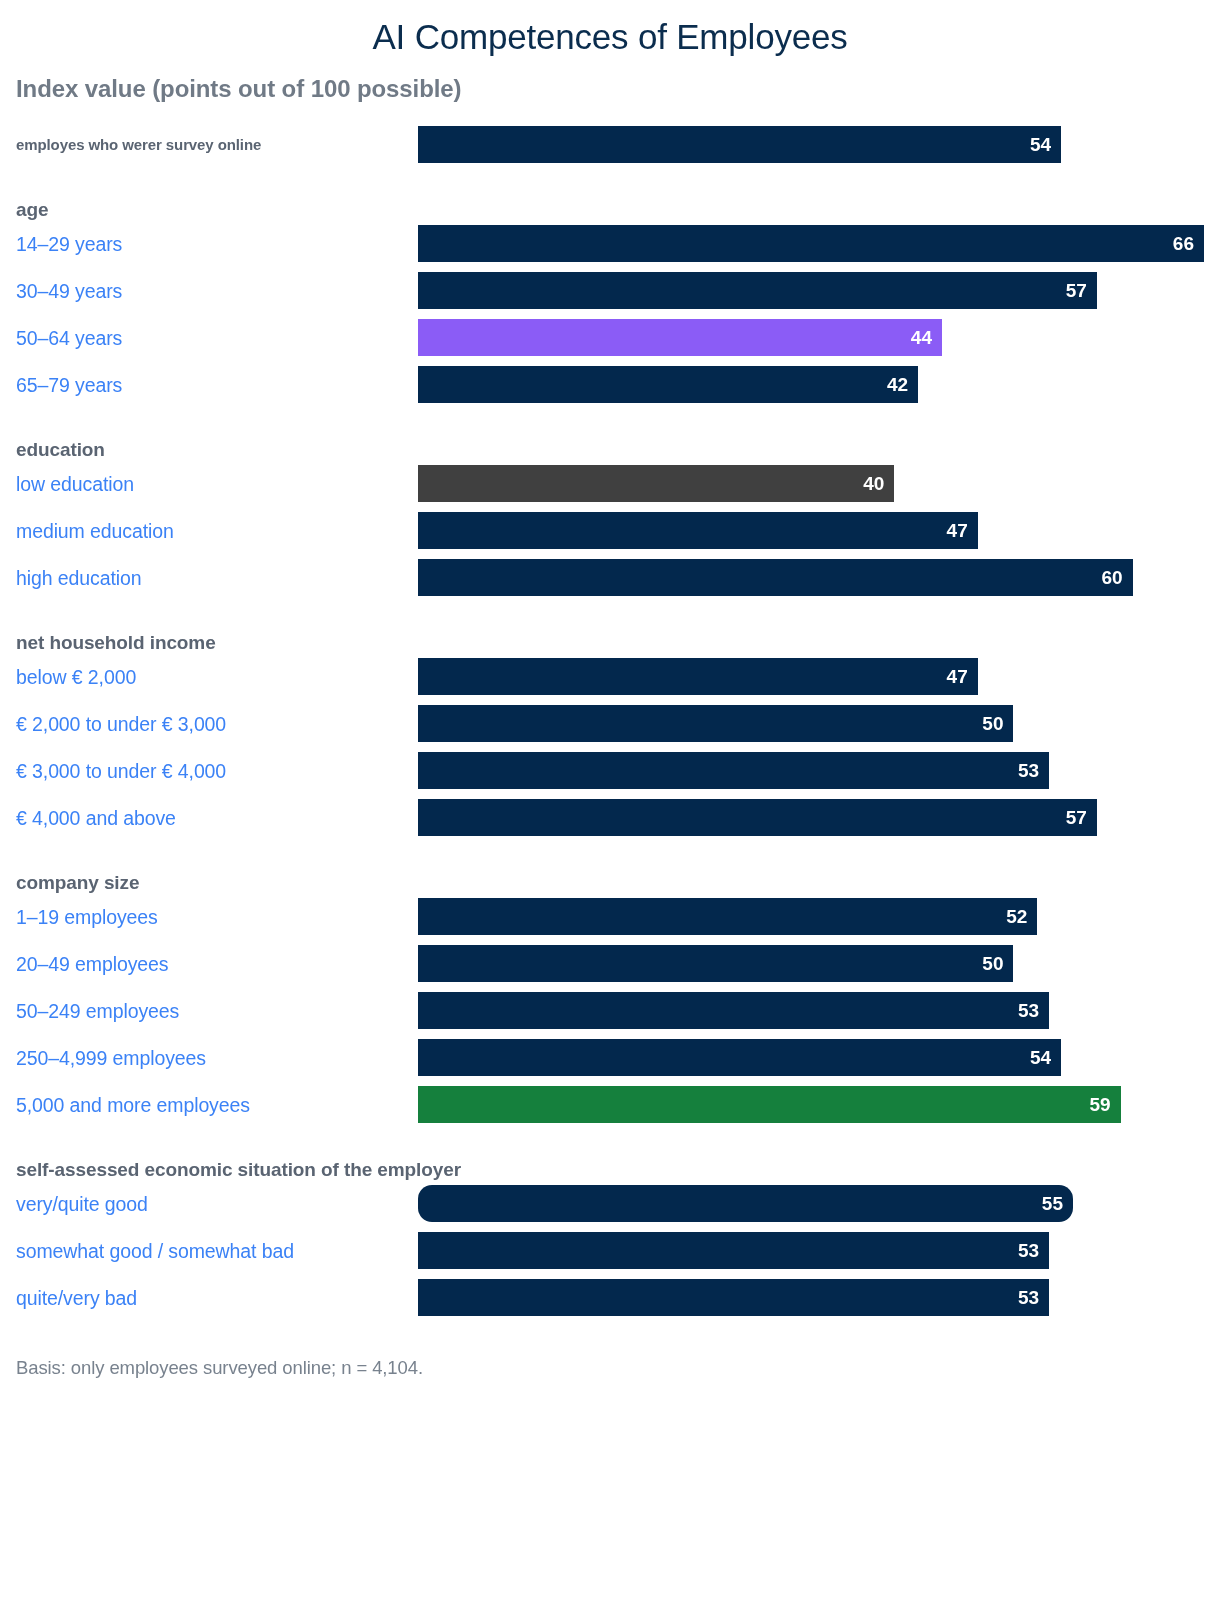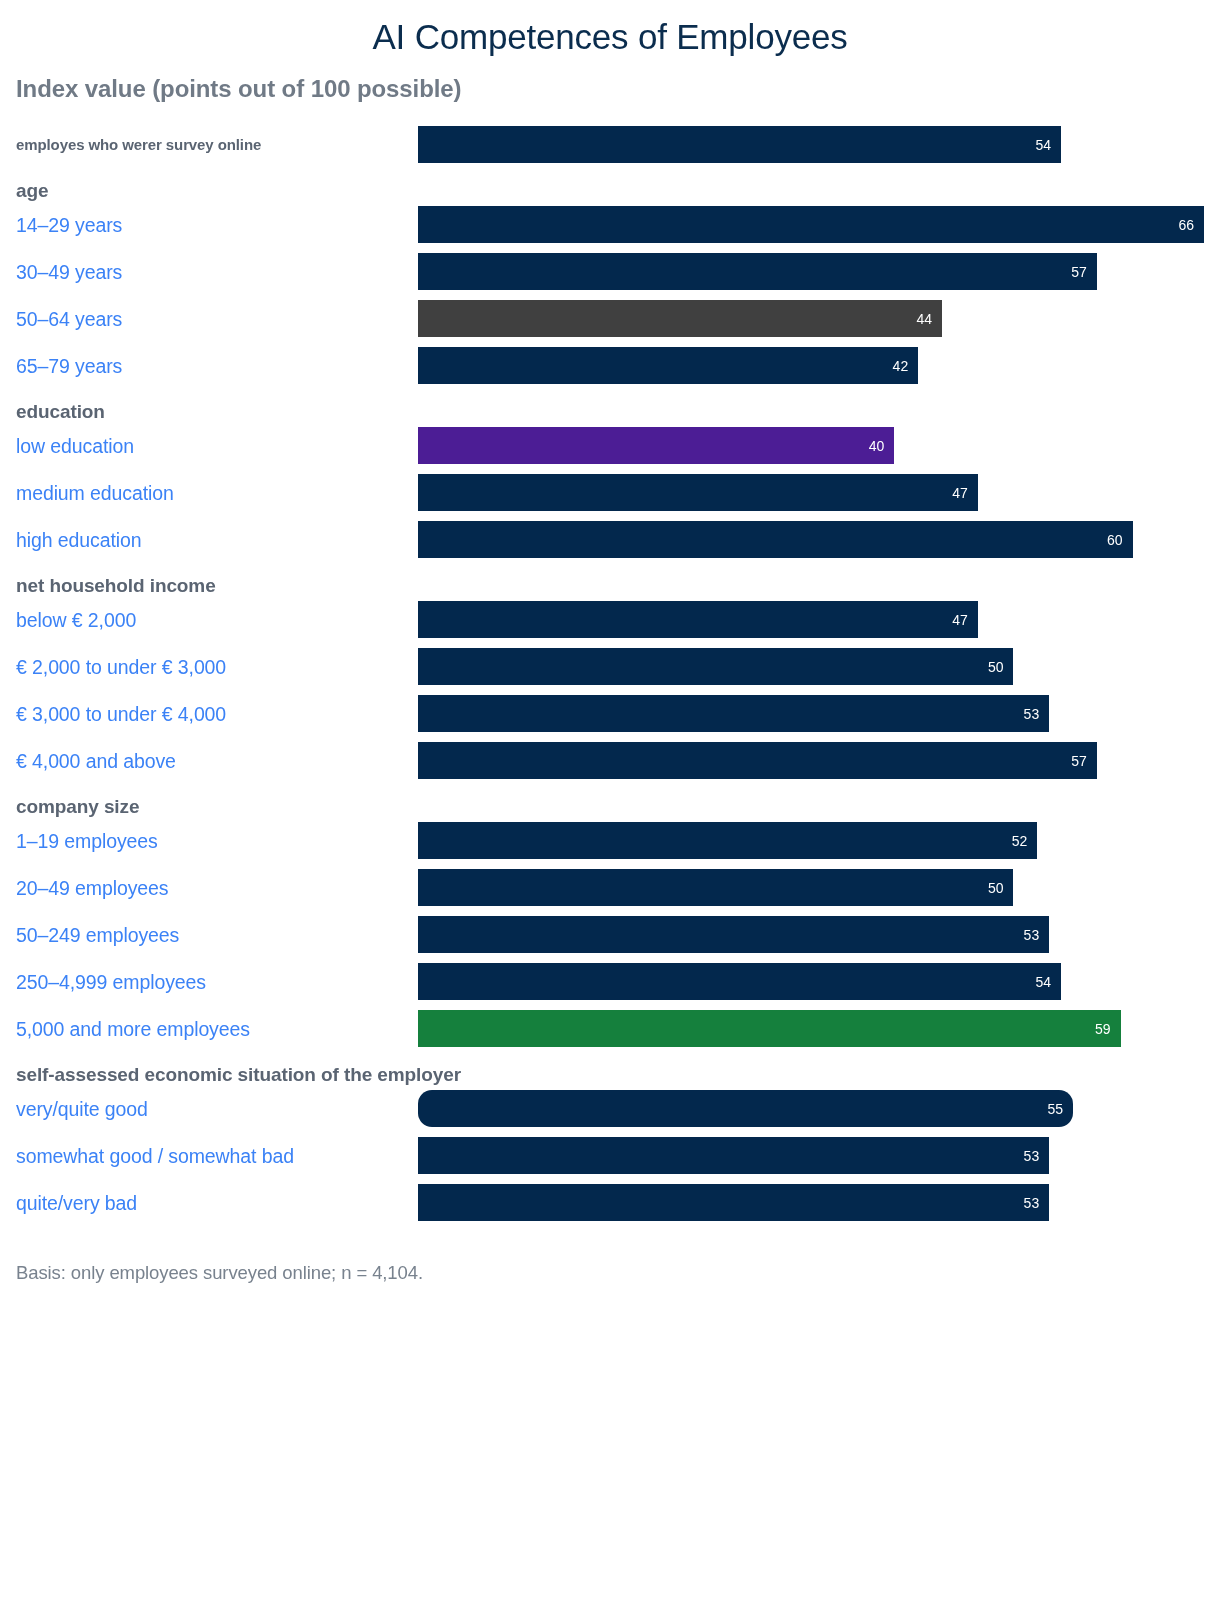--- a/index.html
+++ b/index.html
@@ -41,21 +41,21 @@
     letter-spacing: -0.1px;
   }
   .chart {
     position: relative;
     margin-top: 22px;
   }
   .group {
     margin: 0;
   }
   .group + .group {
-    margin-top: 13px;
+    margin-top: 32px;
   }
   .group-header {
     font-size: 19px;
     line-height: 24px;
     font-weight: 700;
     color: #5a6472;
     letter-spacing: -0.1px;
     height: 30px;
     display: flex;
     align-items: center;
@@ -96,23 +96,23 @@
     height: 37px;
     background: #03284d;
     display: flex;
     align-items: center;
     justify-content: flex-end;
     box-sizing: border-box;
     padding-right: 10px;
   }
   .bar-value {
     color: #ffffff;
-    font-size: 14px;
+    font-size: 19px;
     line-height: 24px;
-    font-weight: 400;
+    font-weight: 700;
     letter-spacing: 0px;
     text-align: center;
   }
   .footnote {
     font-size: 18.5px;
     line-height: 24px;
     color: #78828e;
     letter-spacing: -0.1px;
     margin-top: 40px;
   }
@@ -153,42 +153,42 @@
             <div class="row-label">30–49 years</div>
             <div class="bar-area">
               <div class="bar" style="width: 86.3636%; background: rgb(3, 40, 77);">
                 <span class="bar-value">57</span>
               </div>
             </div>
           </div>
           <div class="row">
             <div class="row-label">50–64 years</div>
             <div class="bar-area">
-              <div class="bar" style="width: 66.6667%; background: #404040;">
+              <div class="bar" style="width: 66.6667%; background: #8b5cf6;">
                 <span class="bar-value">44</span>
               </div>
             </div>
           </div>
           <div class="row">
             <div class="row-label">65–79 years</div>
             <div class="bar-area">
               <div class="bar" style="width: 63.6364%; background: rgb(3, 40, 77);">
                 <span class="bar-value">42</span>
               </div>
             </div>
           </div>
         </div>
       </div>
       <div class="group">
         <div class="group-header">education</div>
         <div class="rows">
           <div class="row">
             <div class="row-label">low education</div>
             <div class="bar-area">
-              <div class="bar" style="width: 60.6061%; background: #4c1d95; padding-left: 20px;">
+              <div class="bar" style="width: 60.6061%; background: #404040; padding-left: 20px;">
                 <span class="bar-value">40</span>
               </div>
             </div>
           </div>
           <div class="row">
             <div class="row-label">medium education</div>
             <div class="bar-area">
               <div class="bar" style="width: 71.2121%; background: rgb(3, 40, 77);">
                 <span class="bar-value">47</span>
               </div>

